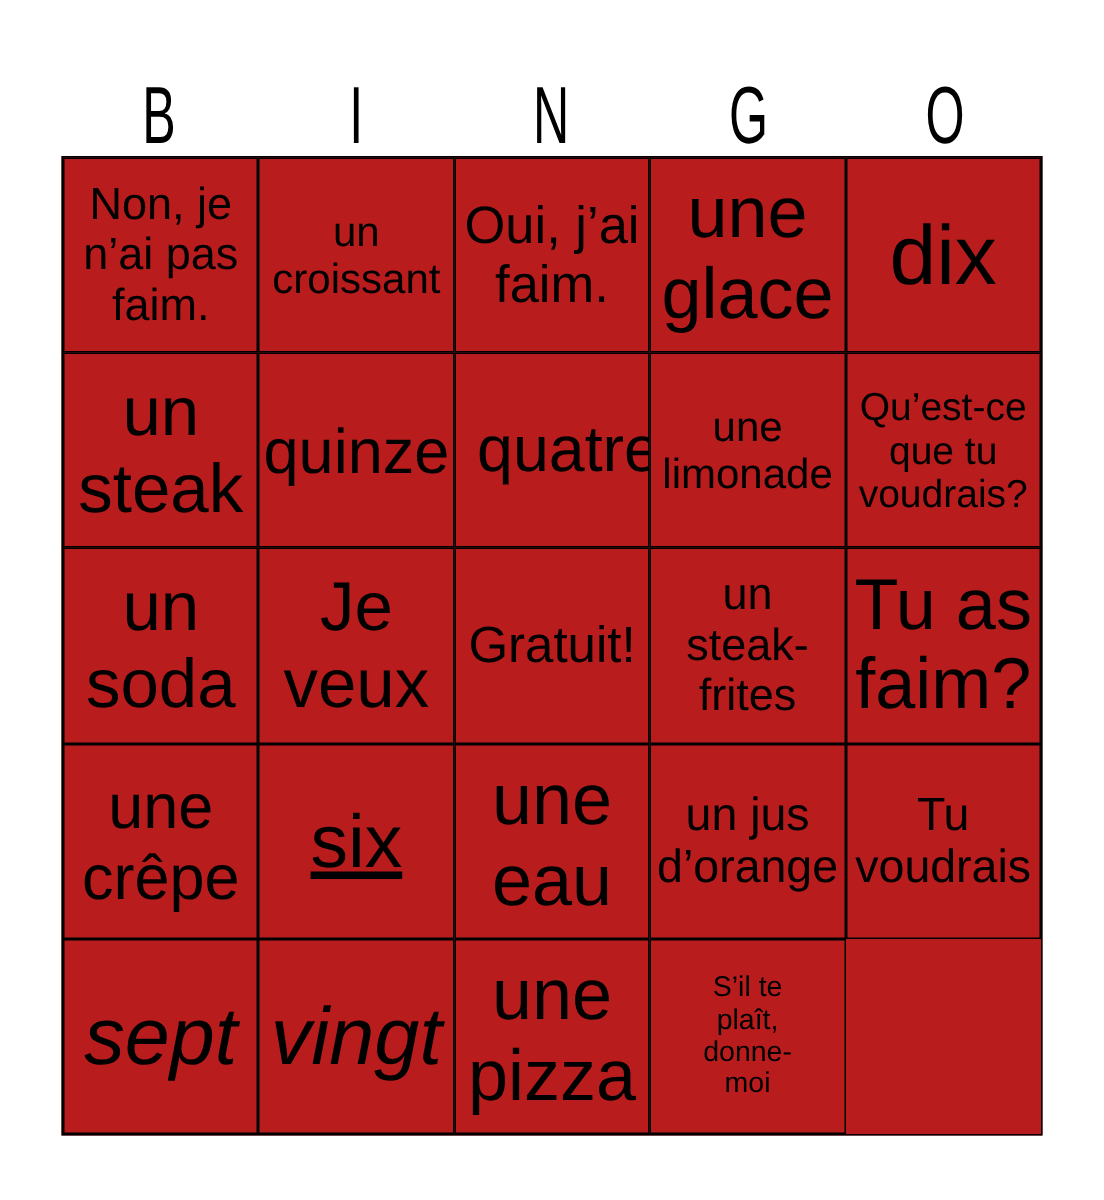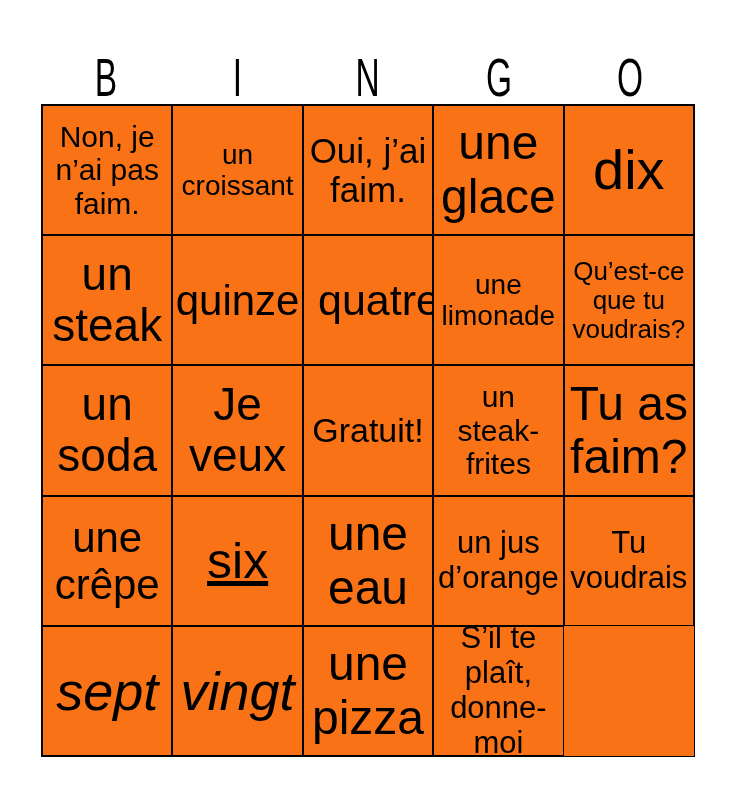--- a/index.html
+++ b/index.html
@@ -42,36 +42,36 @@
     position: absolute;
     left: 41px;
     top: 104px;
     width: 654px;
     height: 653px;
     box-sizing: border-box;
     display: grid;
     grid-template-columns: repeat(5, 1fr);
     grid-template-rows: repeat(5, 1fr);
     border: 1px solid #000000;
-    background: #f97316;
+    background: #b91c1c;
   }
   .cell {
     box-sizing: border-box;
     border: 1px solid #000000;
     display: flex;
     align-items: center;
     justify-content: center;
     text-align: center;
     white-space: pre-line;
     padding: 2px;
     line-height: 1.12;
     overflow: hidden;
     cursor: pointer;
   }
-  .f25 { font-size: 31px; }
+  .f25 { font-size: 19px; }
   .f26 { font-size: 26px; }
   .f28 { font-size: 28px; }
   .f29 { font-size: 31px; }
   .f30 { font-size: 30px; }
   .f34 { font-size: 34px; }
   .f35 { font-size: 35px; }
   .f42 { font-size: 42px; }
   .f43 { font-size: 43px; padding-left: 24px; }
   .f46 { font-size: 46px; }
   .f48 { font-size: 48px; }

